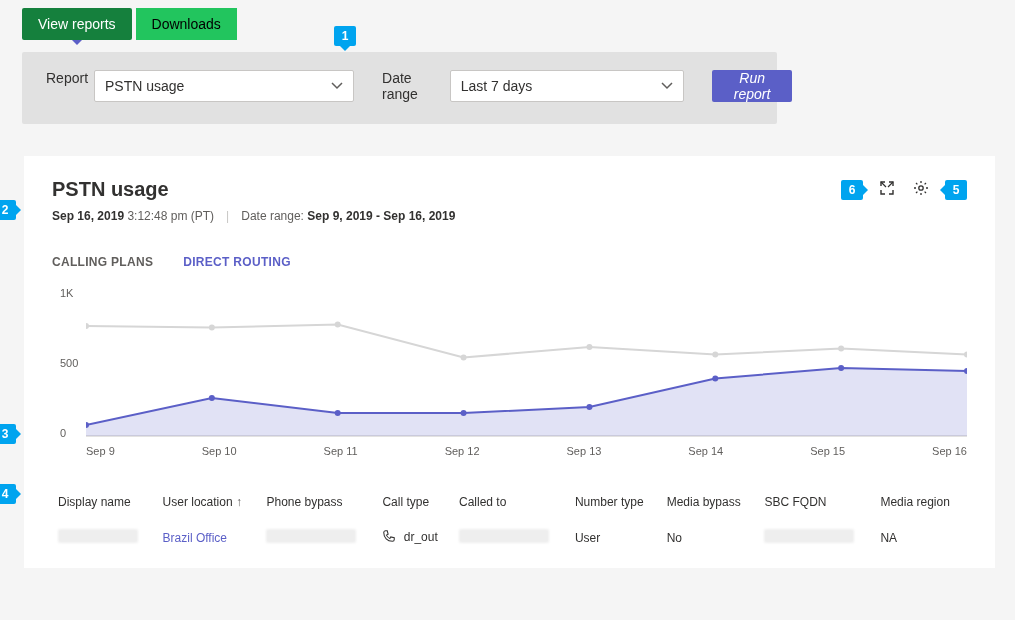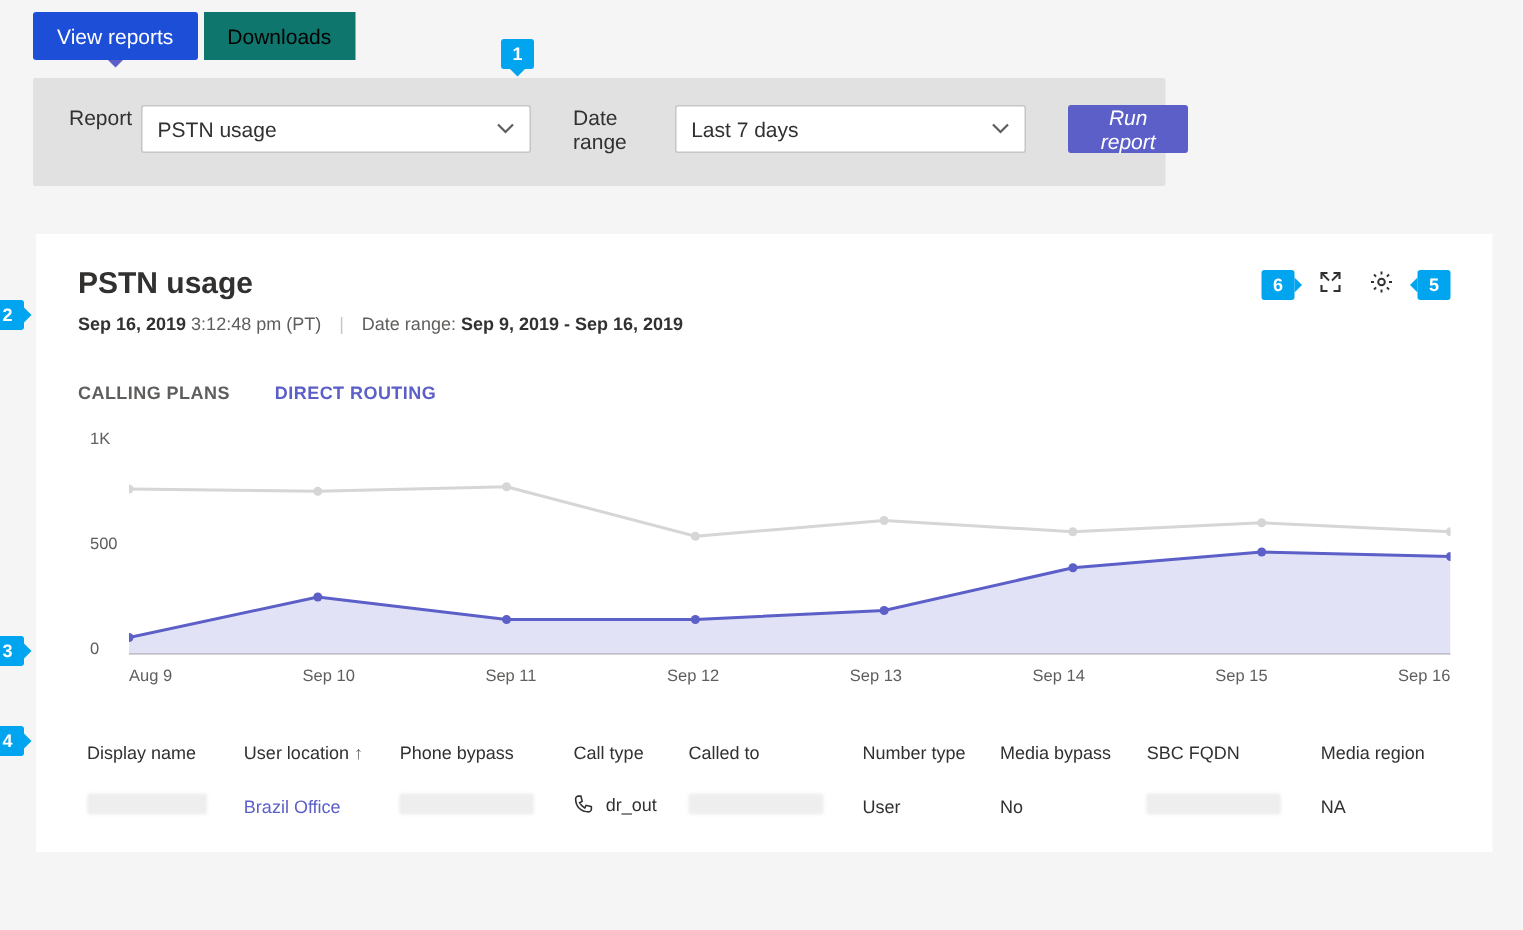--- a/index.html
+++ b/index.html
@@ -2,22 +2,22 @@
 <html><head>
 <meta charset="utf-8">
 <style>
   * { box-sizing: border-box; margin: 0; padding: 0; font-family: "Segoe UI", -apple-system, sans-serif; }
   body { background: #f5f5f5; font-size: 14px; color: #323130; width: 1015px; height: 620px; overflow: hidden; }
 
   .page { padding: 0 20px 0 10px; }
 
   
   .tabs-header { display: flex; gap: 4px; margin: 8px 0 0 12px; }
-  .tab { padding: 8px 16px; cursor: pointer; background: #0f766e; border: none; font-size: 14px; }
-  .tab.active { background: #1d4ed8; color: #fff; border-radius: 2px; position: relative; }
+  .tab { padding: 8px 16px; cursor: pointer; background: #22c55e; border: none; font-size: 14px; }
+  .tab.active { background: #15803d; color: #fff; border-radius: 2px; position: relative; }
   .tab.active::after { content:""; position:absolute; bottom:-5px; left:50%; transform:translateX(-50%); width:0; height:0; border-left:5px solid transparent; border-right:5px solid transparent; border-top:5px solid #5b5fc7; }
 
   
   .filters { background: #e1e1e1; border-radius: 2px; margin: 12px 0 0 12px; padding: 18px 24px 22px 24px; display: flex; gap: 28px; align-items: flex-end; width: 755px; position: relative; }
   .field { display: flex; flex-direction: row; gap: 6px; }
   .field-label { font-size: 14px; color: #323130; }
   .select { width: 260px; height: 32px; background: #fff; border: 1px solid #c8c6c4; border-radius: 2px; display: flex; align-items: center; justify-content: space-between; padding: 0 10px; cursor: pointer; }
   .select svg { width: 12px; height: 12px; }
   .btn-primary { background: #5b5fc7; color: #fff; border: none; height: 32px; padding: 0 22px; border-radius: 2px; cursor: pointer; font-size: 14px; font-style: italic; }
 
@@ -160,21 +160,21 @@
           <circle cx="125.71428571428571" cy="109" r="3" fill="#5b5fc7"></circle>
           <circle cx="251.42857142857142" cy="124" r="3" fill="#5b5fc7"></circle>
           <circle cx="377.1428571428571" cy="124" r="3" fill="#5b5fc7"></circle>
           <circle cx="502.85714285714283" cy="118" r="3" fill="#5b5fc7"></circle>
           <circle cx="628.5714285714286" cy="89.5" r="3" fill="#5b5fc7"></circle>
           <circle cx="754.2857142857142" cy="79" r="3" fill="#5b5fc7"></circle>
           <circle cx="880" cy="82" r="3" fill="#5b5fc7"></circle>
         </svg>
 
       <div class="x-ticks" id="x-ticks">
-          <span>Aug 9</span>
+          <span>Sep 9</span>
           <span>Sep 10</span>
           <span>Sep 11</span>
           <span>Sep 12</span>
           <span>Sep 13</span>
           <span>Sep 14</span>
           <span>Sep 15</span>
           <span>Sep 16</span>
         </div>
     </div>
 

